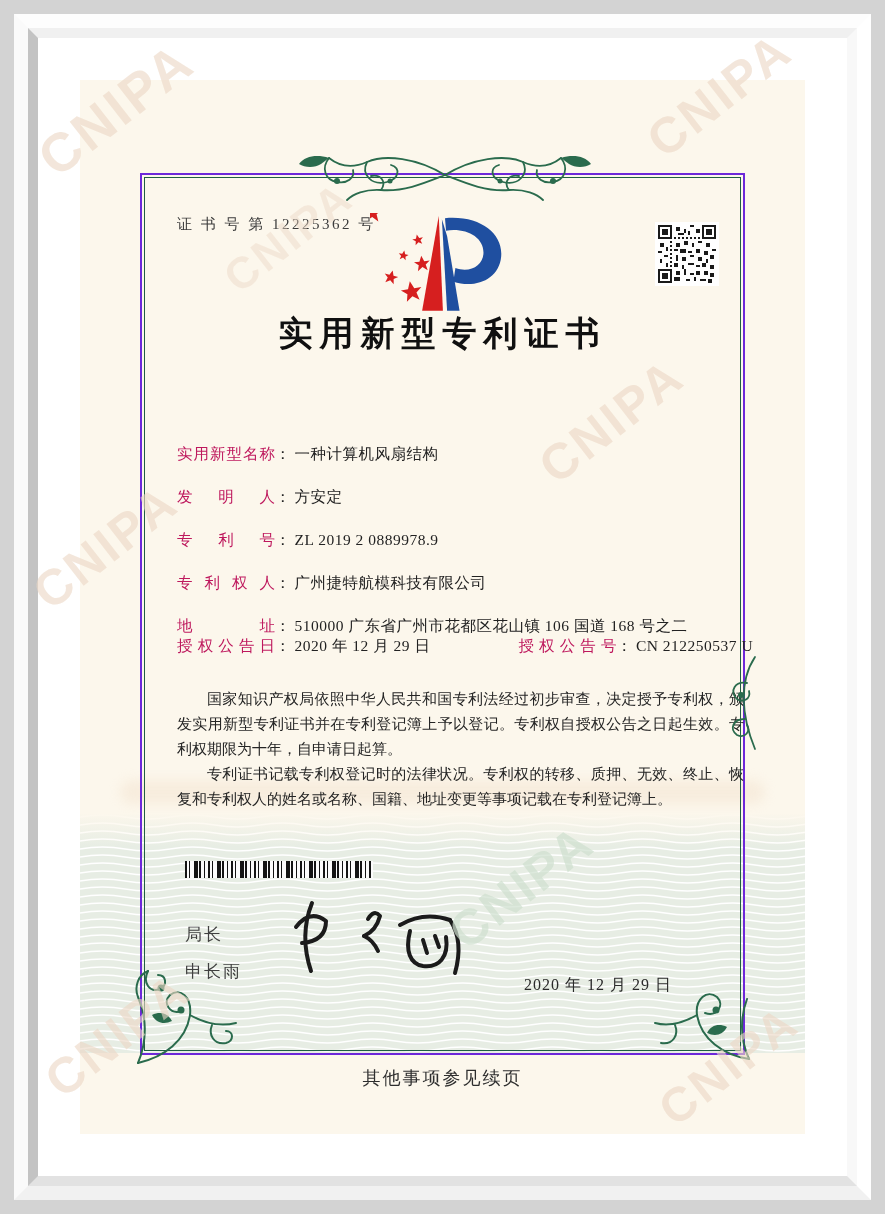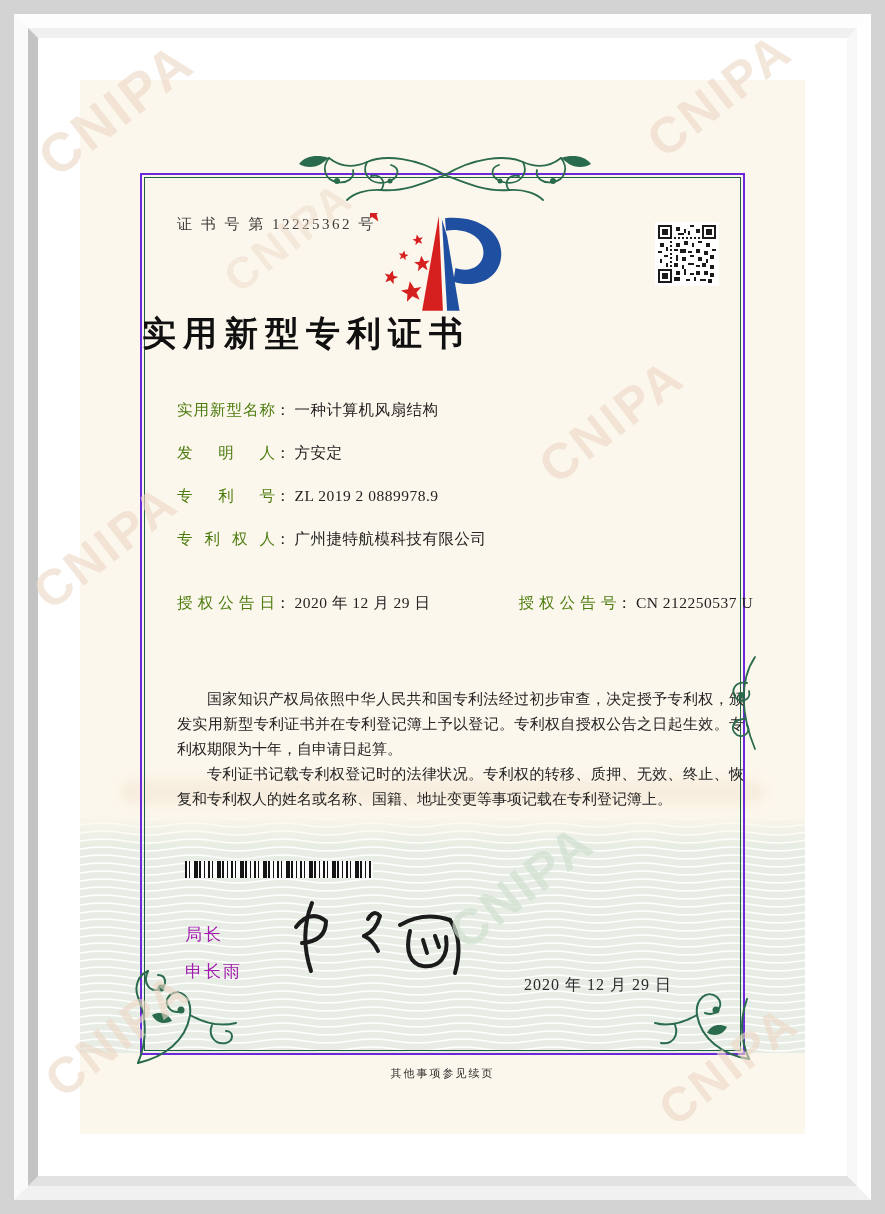--- a/index.html
+++ b/index.html
@@ -25,47 +25,47 @@
   
   .green-frame{position:absolute;left:60px;top:93px;width:605px;height:882px;z-index:3;
     box-sizing:border-box;border:2px solid #6d28d9;}
   .green-frame-inner{position:absolute;inset:2px;border:1px solid #1f5f42;}
   
   .content{position:absolute;inset:0;z-index:4;color:#222;}
   .cert-no{position:absolute;left:35px;top:40px;font-size:15px;letter-spacing:2.5px;color:#3b3b3b;}
   .logo{position:absolute;left:228px;top:38px;width:150px;height:104px;}
   .qr{position:absolute;left:513px;top:47px;width:64px;height:64px;background:#fff;padding:3px;box-sizing:border-box;}
   .qr svg{width:100%;height:100%;}
-  .title{position:absolute;left:0;top:136px;width:100%;text-align:left;
+  .title{position:absolute;left:0;top:136px;width:100%;text-align:center;
     font-size:34px;font-weight:700;letter-spacing:7px;color:#101010;}
   .fields{position:absolute;left:35px;top:224px;width:540px;font-size:15.5px;}
   .frow{height:43px;line-height:22px;white-space:nowrap;}
-  .f-label{display:inline-block;width:98px;text-align:justify;text-align-last:justify;color:#4d7c0f;}
+  .f-label{display:inline-block;width:98px;text-align:justify;text-align-last:justify;color:#be185d;margin-top:44px;}
   .f-colon{display:inline-block;margin-right:4px;}
   .f-value{letter-spacing:.5px;}
   .frow.double{display:flex;align-items:flex-end;}
   .pair2{margin-left:88px;}
   .paras{position:absolute;left:35px;top:512px;width:567px;font-size:15px;line-height:25px;
     text-align:justify;color:#242424;}
   .paras p{margin:0;text-indent:2em;}
   .barcode{position:absolute;left:43px;top:686px;width:188px;height:17px;
     background:repeating-linear-gradient(90deg,
       #141414 0 2px,#fcfcfc 2px 4px,#141414 4px 5px,#fcfcfc 5px 9px,
       #141414 9px 13px,#fcfcfc 13px 14px,#141414 14px 16px,#fcfcfc 16px 19px,
       #141414 19px 20px,#fcfcfc 20px 23px);}
   .director{position:absolute;left:43px;top:748px;
-    font-family:"Liberation Sans","DejaVu Sans",sans-serif;font-size:17px;color:#a21caf;}
+    font-family:"Liberation Sans","DejaVu Sans",sans-serif;font-size:17px;color:#404040;}
   .director div{margin-bottom:14px;letter-spacing:2px;}
   .signature{position:absolute;left:138px;top:716px;width:210px;height:95px;}
   .sign-date{position:absolute;left:300px;top:800px;width:312px;text-align:center;
     font-size:16px;letter-spacing:1px;color:#2a2a2a;}
   .page-info{position:absolute;left:0;top:852px;width:100%;text-align:center;
     font-size:13.5px;color:#333;letter-spacing:1px;}
   .cont-note{position:absolute;left:60px;top:986px;width:605px;text-align:center;z-index:4;
-    font-size:11px;color:#2e2e2e;letter-spacing:2px;}
+    font-size:18px;color:#2e2e2e;letter-spacing:2px;}
   
   .orn{position:absolute;z-index:5;pointer-events:none;}
   .orn-top{left:135px;top:-27px;width:336px;height:54px;}
   .orn-bl{left:-14px;bottom:-16px;width:116px;height:116px;}
   .orn-br{right:-14px;bottom:-12px;width:104px;height:104px;}
   .orn-rm{right:-20px;top:478px;width:62px;height:100px;}
   
   .wm{position:absolute;z-index:9;pointer-events:none;font-weight:700;
       font-family:"Liberation Sans","DejaVu Sans",sans-serif;
       transform:rotate(-38deg);letter-spacing:3px;}
@@ -197,20 +197,23 @@
           </div>
           <div class="frow">
             <span class="f-label">发明人</span><span class="f-colon">：</span><span class="f-value">方安定</span>
           </div>
           <div class="frow">
             <span class="f-label">专利号</span><span class="f-colon">：</span><span class="f-value">ZL 2019 2 0889978.9</span>
           </div>
           <div class="frow">
             <span class="f-label">专利权人</span><span class="f-colon">：</span><span class="f-value">广州捷特航模科技有限公司</span>
           </div>
+          <div class="frow">
+            <span class="f-label">地址</span><span class="f-colon">：</span><span class="f-value">510000 广东省广州市花都区花山镇 106 国道 168 号之二</span>
+          </div>
           <div class="frow double">
             <span>
               <span class="f-label">授权公告日</span><span class="f-colon">：</span><span class="f-value">2020 年 12 月 29 日</span>
             </span>
             <span class="pair2">
               <span class="f-label">授权公告号</span><span class="f-colon">：</span><span class="f-value">CN 212250537 U</span>
             </span>
           </div>
         </div>
 

